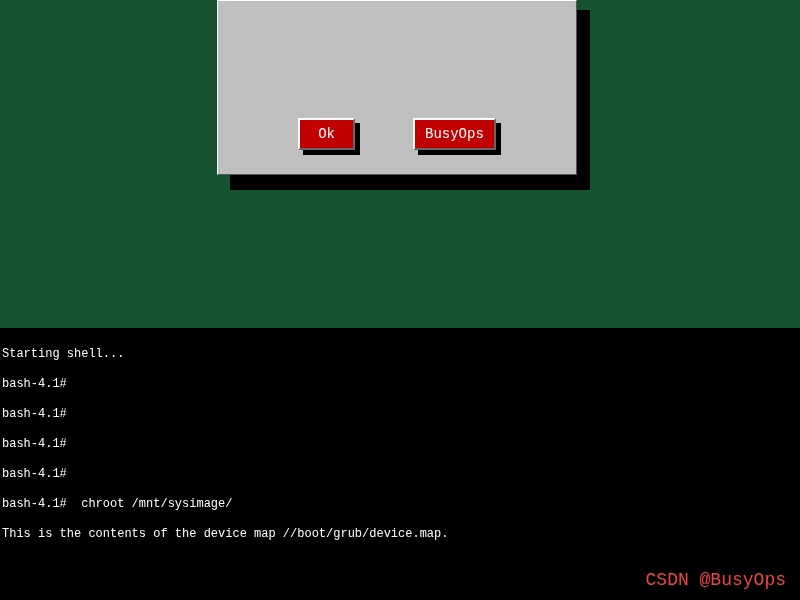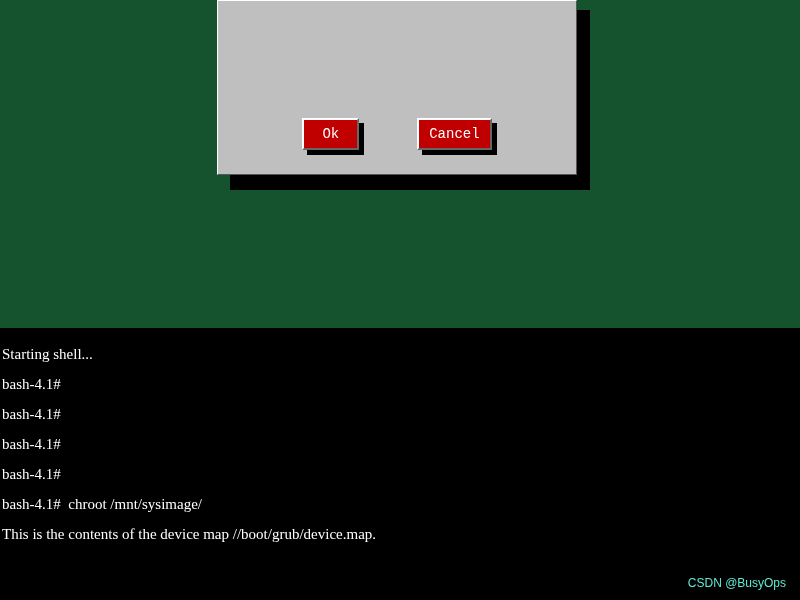--- a/index.html
+++ b/index.html
@@ -83,51 +83,51 @@
     }
     .terminal {
       position: absolute;
       top: 328px;
       left: 0;
       width: 800px;
       height: 272px;
       background: #000;
       color: #fff;
       padding: 4px 2px;
-      font-family: Liberation Serif, serif;
-      font-size: 15px;
+      font-family: Liberation Mono, monospace;
+      font-size: 12px;
       line-height: 15px;
       white-space: pre;
     }
     .terminal-line {
       display: block;
     }
     .watermark {
       position: absolute;
       bottom: 10px;
       right: 14px;
-      color: #5eead4;
-      font-family: Liberation Sans, sans-serif;
-      font-size: 12px;
+      color: #ef4444;
+      font-family: Liberation Mono, monospace;
+      font-size: 18px;
     }
   </style>
 </head>
 <body>
 
 <div class="dialog-area">
   <div class="dialog-shadow"></div>
   <div class="dialog">
     <div class="button-row">
       <div class="btn-wrapper">
         <div class="btn-shadow"></div>
         <button class="btn">Ok</button>
       </div>
       <div class="btn-wrapper">
         <div class="btn-shadow"></div>
-        <button class="btn cancel">Cancel</button>
+        <button class="btn cancel">BusyOps</button>
       </div>
     </div>
   </div>
 </div>
 
 <div class="terminal">
 <span class="terminal-line">Starting shell...</span>
 <span class="terminal-line">bash-4.1#</span>
 <span class="terminal-line">bash-4.1#</span>
 <span class="terminal-line">bash-4.1#</span>

